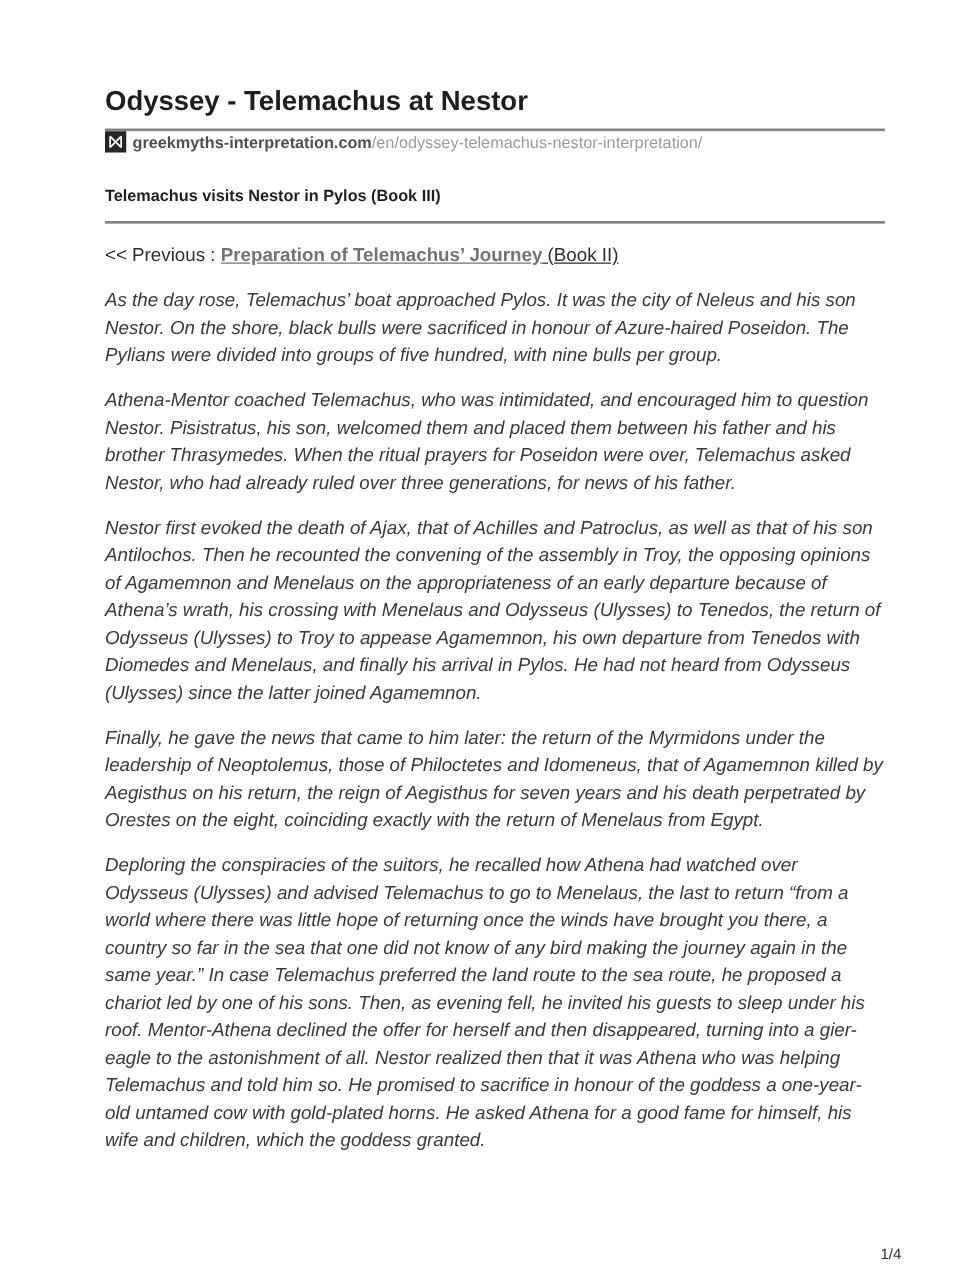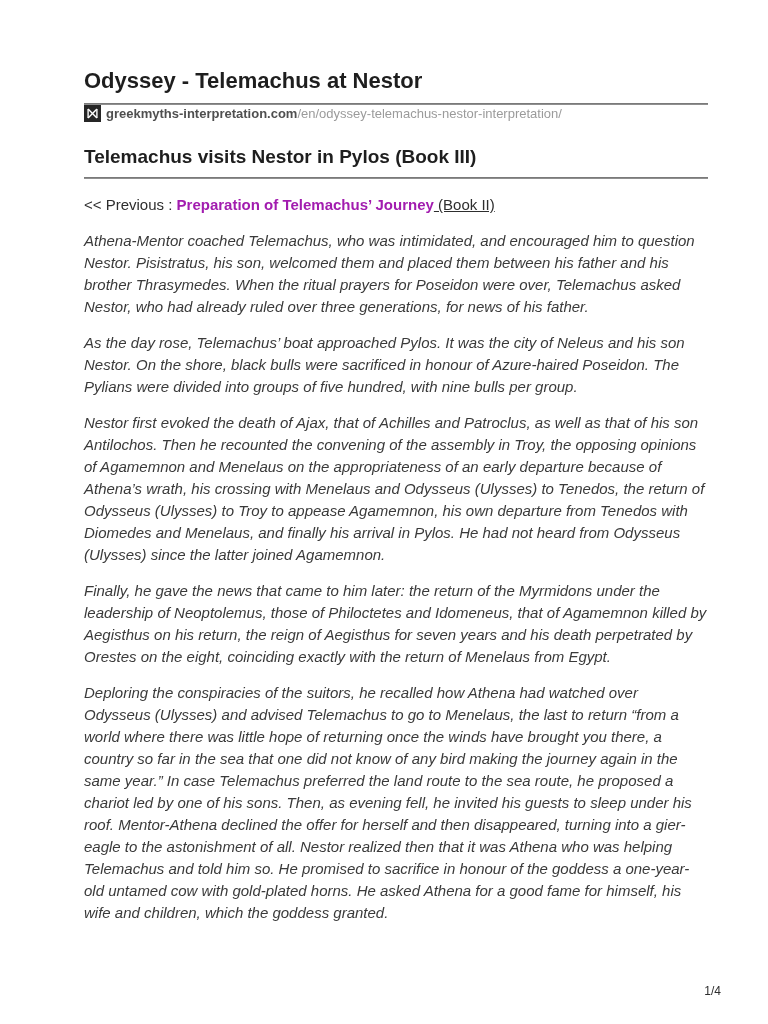--- a/index.html
+++ b/index.html
@@ -47,56 +47,57 @@
   .source-text {
     font-size:13px;
     line-height:17px;
     white-space:nowrap;
     overflow:hidden;
   }
   .source-domain { font-weight:bold; color:#4f4f4f; }
   .source-path { font-weight:normal; color:#9b9b9b; }
   .article-heading {
     margin:24px 0 0 0;
-    font-size:19px;
+    font-size:13px;
     line-height:22px;
     font-weight:bold;
     color:#1e1e1e;
   }
   .prev-nav {
     margin-top:9px;
     padding-top:8px;
     font-size:15px;
     line-height:18px;
     color:#2e2e2e;
   }
   .prev-link {
-    color:#a21caf;
+    color:#737373;
     font-weight:bold;
+    text-decoration:underline;
     cursor:pointer;
     margin-top:28px;
   }
   .prev-suffix {
     color:#2e2e2e;
     text-decoration:underline;
     text-align:right;
   }
   .article-body {
     margin-top:16px;
     font-style:italic;
     font-size:15px;
     line-height:22px;
     color:#3a3a3a;
   }
   .article-body p { margin:0 0 14px 0; }
   .article-body .b { font-weight:normal; }
   .page-num {
     position:absolute;
     right:47px;
-    bottom:26px;
+    bottom:14px;
     font-size:12px;
     color:#2e2e2e;
   }
 </style>
 </head>
 <body>
 
 <div class="content">
 
   <h1 class="doc-title">Odyssey - Telemachus at Nestor</h1>
@@ -117,22 +118,22 @@
     <span class="source-text"><span class="source-domain">greekmyths-interpretation.com</span><span class="source-path">/en/odyssey-telemachus-nestor-interpretation/</span></span>
   </div>
 
   <h2 class="article-heading">Telemachus visits Nestor in Pylos (Book III)</h2>
 
   <div class="rule rule-2"></div>
 
   <div class="prev-nav"><span>&lt;&lt; Previous : </span><span class="prev-link">Preparation of Telemachus’ Journey</span><span class="prev-suffix"> (Book II)</span></div>
 
   <div class="article-body">
+      <p><span>As the day rose, Telemachus’ boat approached Pylos. It was the city of Neleus and his son Nestor. On the shore, black bulls were sacrificed in honour of Azure-haired Poseidon. The Pylians were divided into groups of five hundred, with nine bulls per group.</span></p>
       <p><span>Athena-Mentor coached Telemachus, who was intimidated, and encouraged him to question Nestor. Pisistratus, his son, welcomed them and placed them between his father and his brother Thrasymedes. When the ritual prayers for Poseidon were over, Telemachus asked Nestor, who had already ruled over three generations, for news of his father.</span></p>
-      <p><span>As the day rose, Telemachus’ boat approached Pylos. It was the city of Neleus and his son Nestor. On the shore, black bulls were sacrificed in honour of Azure-haired Poseidon. The Pylians were divided into groups of five hundred, with nine bulls per group.</span></p>
       <p><span>Nestor first evoked the death of Ajax, that of Achilles and Patroclus, as well as that of his son Antilochos. Then he recounted the convening of the assembly in Troy, the opposing opinions of Agamemnon and Menelaus on the appropriateness of an early departure because of Athena’s wrath, his crossing with Menelaus and </span><span class="b">Odysseus</span><span> (Ulysses) to Tenedos, the return of </span><span class="b">Odysseus</span><span> (Ulysses) to Troy to appease Agamemnon, his own departure from Tenedos with Diomedes and Menelaus, and finally his arrival in Pylos. He had not heard from </span><span class="b">Odysseus</span><span> (Ulysses) since the latter joined Agamemnon.</span></p>
       <p><span>Finally, he gave the news that came to him later: the return of the Myrmidons under the leadership of Neoptolemus, those of Philoctetes and Idomeneus, that of Agamemnon killed by Aegisthus on his return, the reign of Aegisthus for seven years and his death perpetrated by Orestes on the eight, coinciding exactly with the return of Menelaus from Egypt.</span></p>
       <p><span>Deploring the conspiracies of the suitors, he recalled how Athena had watched over </span><span class="b">Odysseus</span><span> (Ulysses) and advised Telemachus to go to Menelaus, the last to return “from a world where there was little hope of returning once the winds have brought you there, a country so far in the sea that one did not know of any bird making the journey again in the same year.” In case Telemachus preferred the land route to the sea route, he proposed a chariot led by one of his sons. Then, as evening fell, he invited his guests to sleep under his roof. Mentor-Athena declined the offer for herself and then disappeared, turning into a gier-eagle to the astonishment of all. Nestor realized then that it was Athena who was helping Telemachus and told him so. He promised to sacrifice in honour of the goddess a one-year-old untamed cow with gold-plated horns. He asked Athena for a good fame for himself, his wife and children, which the goddess granted.</span></p>
     </div>
 
 </div>
 
 <div class="page-num">1/4</div>
 
 </body></html>

